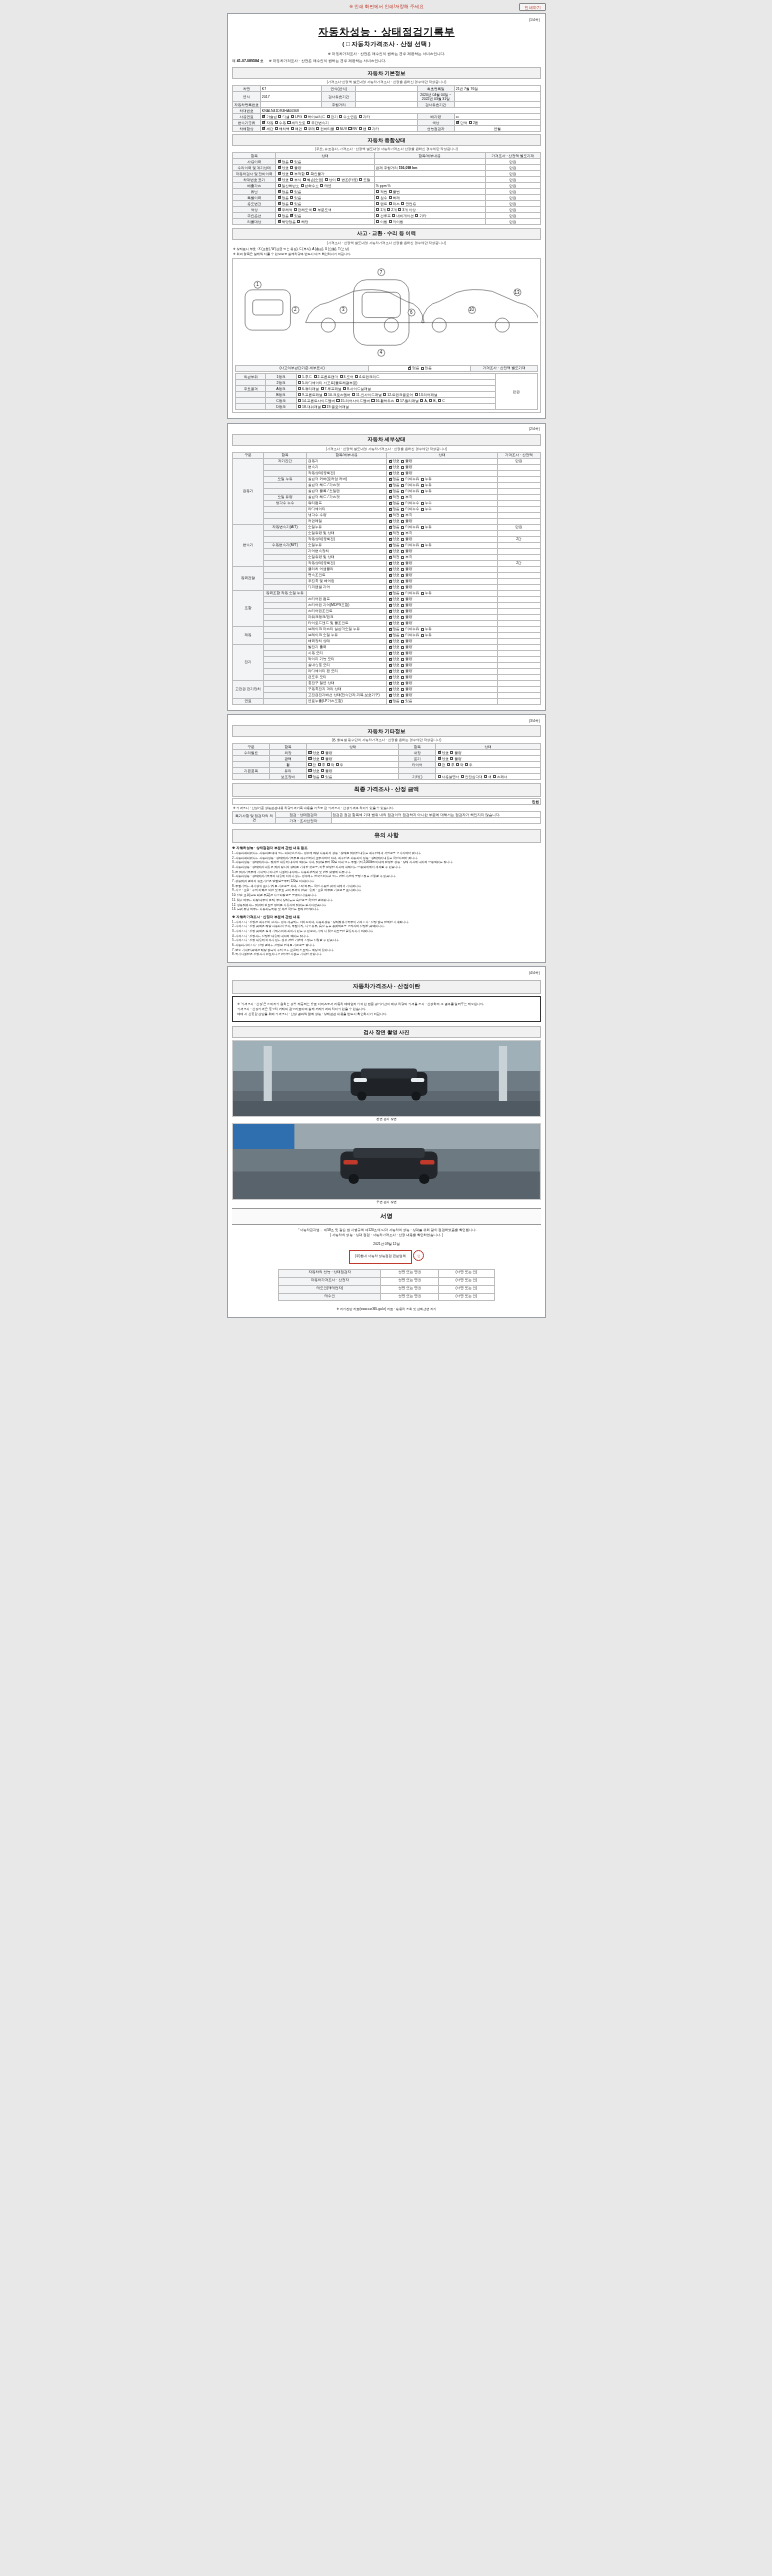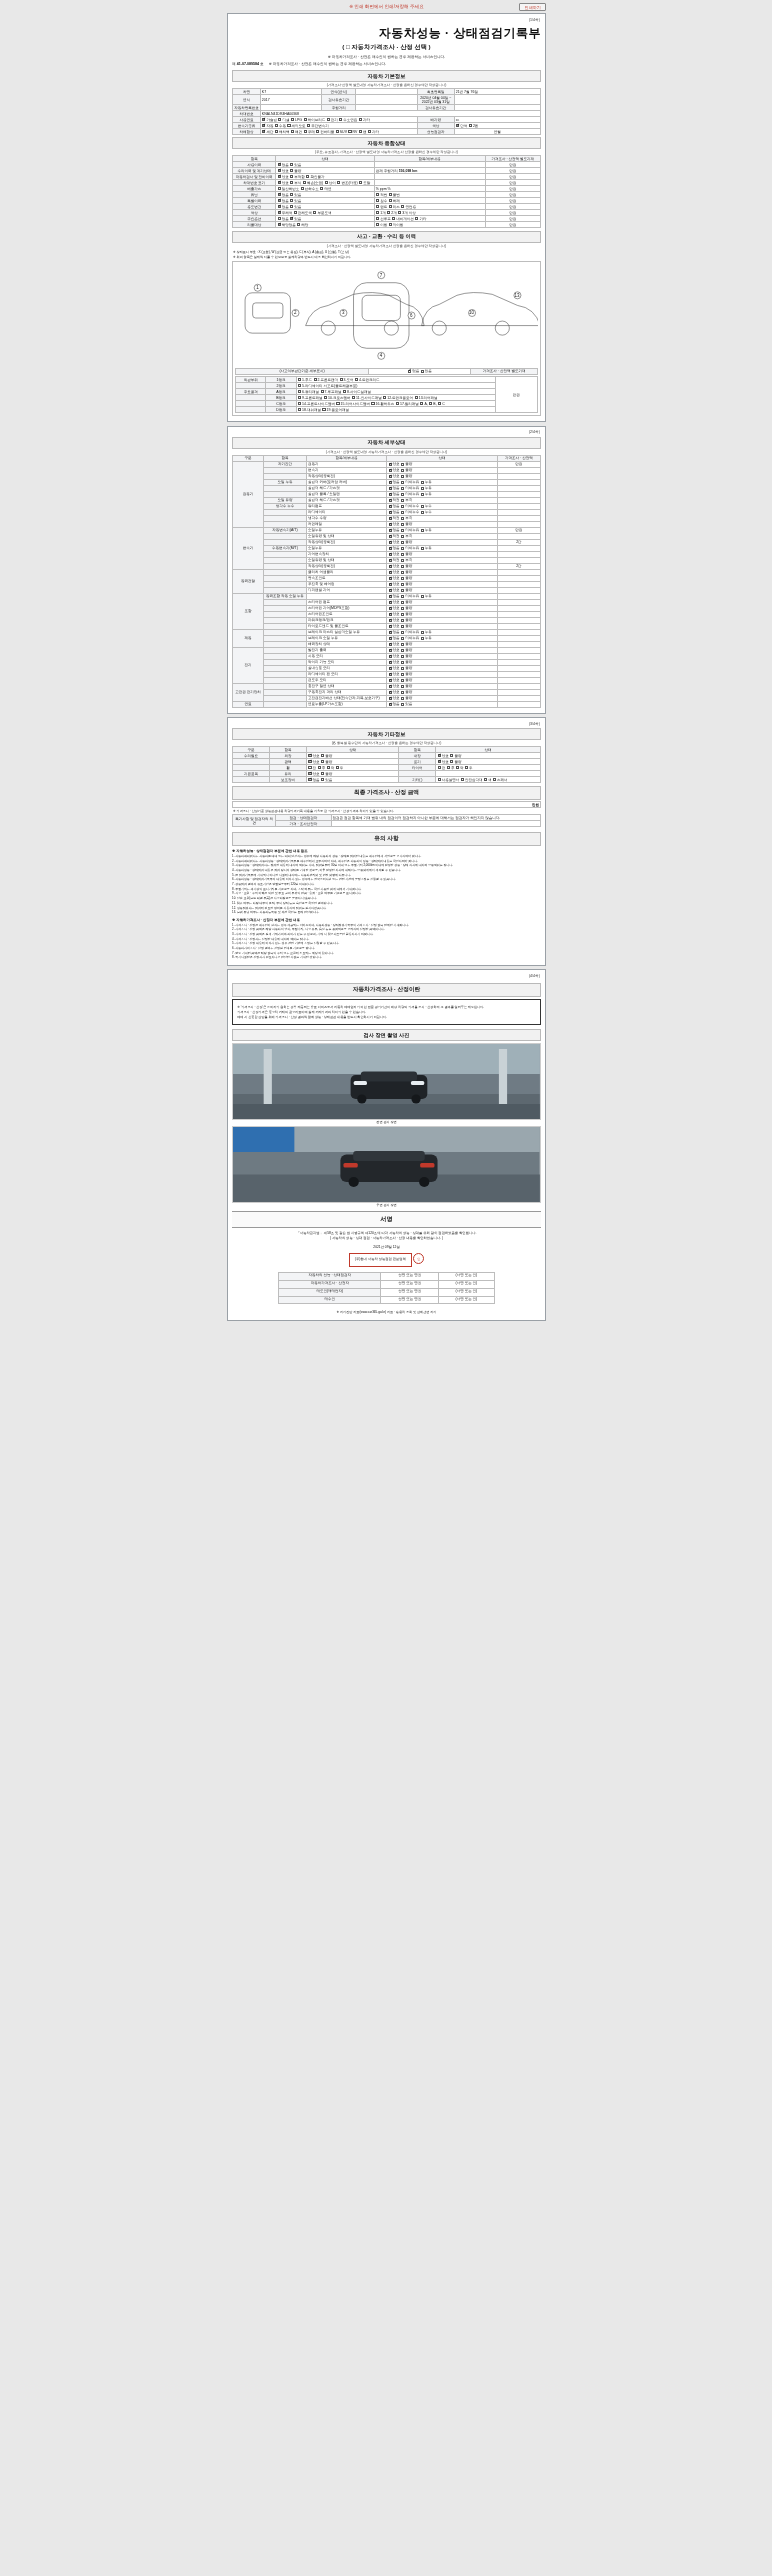--- a/index.html
+++ b/index.html
@@ -25,22 +25,23 @@
     border: 0.5px solid #888; background: #f5f5f5;
     font-size: 4.1px; padding: 0.5px 4.1px; border-radius: 1px;
   }
   .sheet {
     width: 319px; margin: 3.1px auto; background: #fff;
     border: 0.5px solid #9aa0a6; padding: 3.1px 4.1px 5.2px;
     position: relative;
   }
   .page-no { text-align: right; font-size: 3.6px; color: #333; padding: 0.5px 1px; }
   .doc-title {
-    text-align: right; font-size: 12px; font-weight: bold; letter-spacing: 0.5px;
+    text-align: center; font-size: 10px; font-weight: bold; letter-spacing: 0.5px;
     padding: 3.1px 0 0;
+    text-decoration: underline;
   }
   .doc-subtitle { text-align: center; font-size: 6.2px; font-weight: bold; padding: 1px 0 2.1px; }
   .doc-note { text-align: center; font-size: 3.6px; padding: 0.5px 0 2.1px; }
   .sect-title {
     text-align: center; background: #f1f1f1; border: 0.5px solid #b9b9b9;
     font-weight: bold; font-size: 5.2px; padding: 1.5px 0; margin: 2.1px 0 0;
   }
   .sect-caption { text-align: center; font-size: 3.3px; padding: 1px 0; color: #333; }
   table.grid { border-collapse: collapse; width: 100%; }
   table.grid th, table.grid td {

